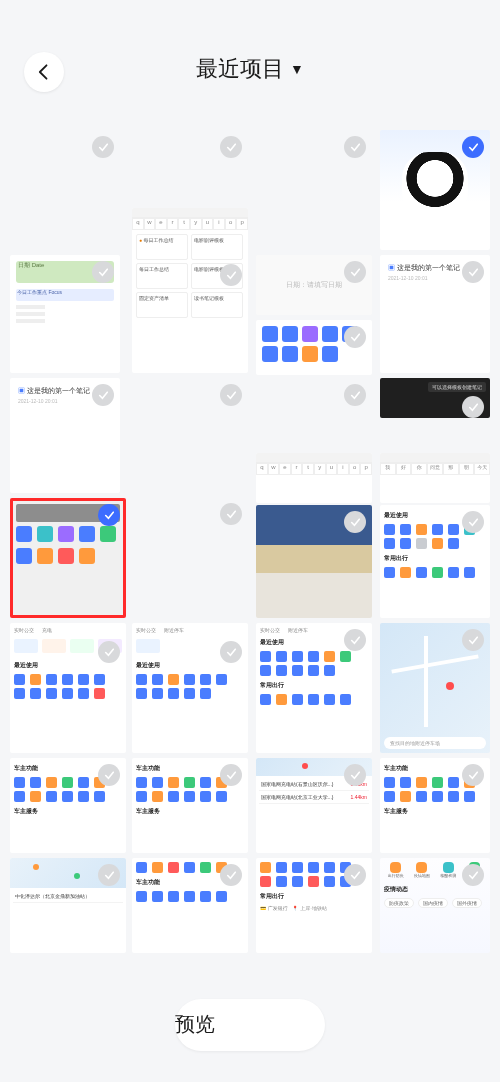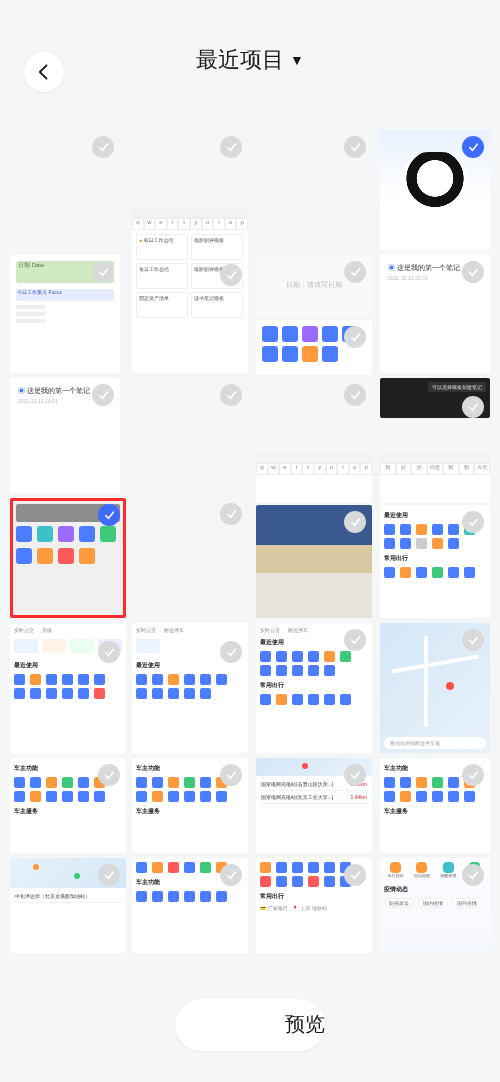--- a/index.html
+++ b/index.html
@@ -27,21 +27,21 @@
       border-radius: 50%;
       background: #fff;
       display: flex;
       align-items: center;
       justify-content: center;
       box-shadow: 0 1px 3px rgba(0,0,0,0.08);
       cursor: pointer;
     }
     .back-btn svg { width: 20px; height: 20px; }
     .title-wrap {
-      margin: 17px auto;
+      margin: 8px auto;
       display: flex;
       align-items: center;
       gap: 6px;
       cursor: pointer;
     }
     .title {
       font-size: 22px;
       font-weight: 500;
       color: #1a1a1a;
     }
@@ -129,21 +129,21 @@
       align-items: center;
       justify-content: center;
       gap: 60px;
       padding: 0 40px;
     }
     .btn {
       height: 52px;
       border-radius: 26px;
       display: flex;
       align-items: center;
-      justify-content: flex-end;
+      justify-content: flex-start;
       font-size: 20px;
       min-width: 150px;
       cursor: pointer;
     }
     .btn-preview {
       background: #fff;
       color: #1a1a1a;
       box-shadow: 0 1px 3px rgba(0,0,0,0.06);
     }
     .btn-done {

